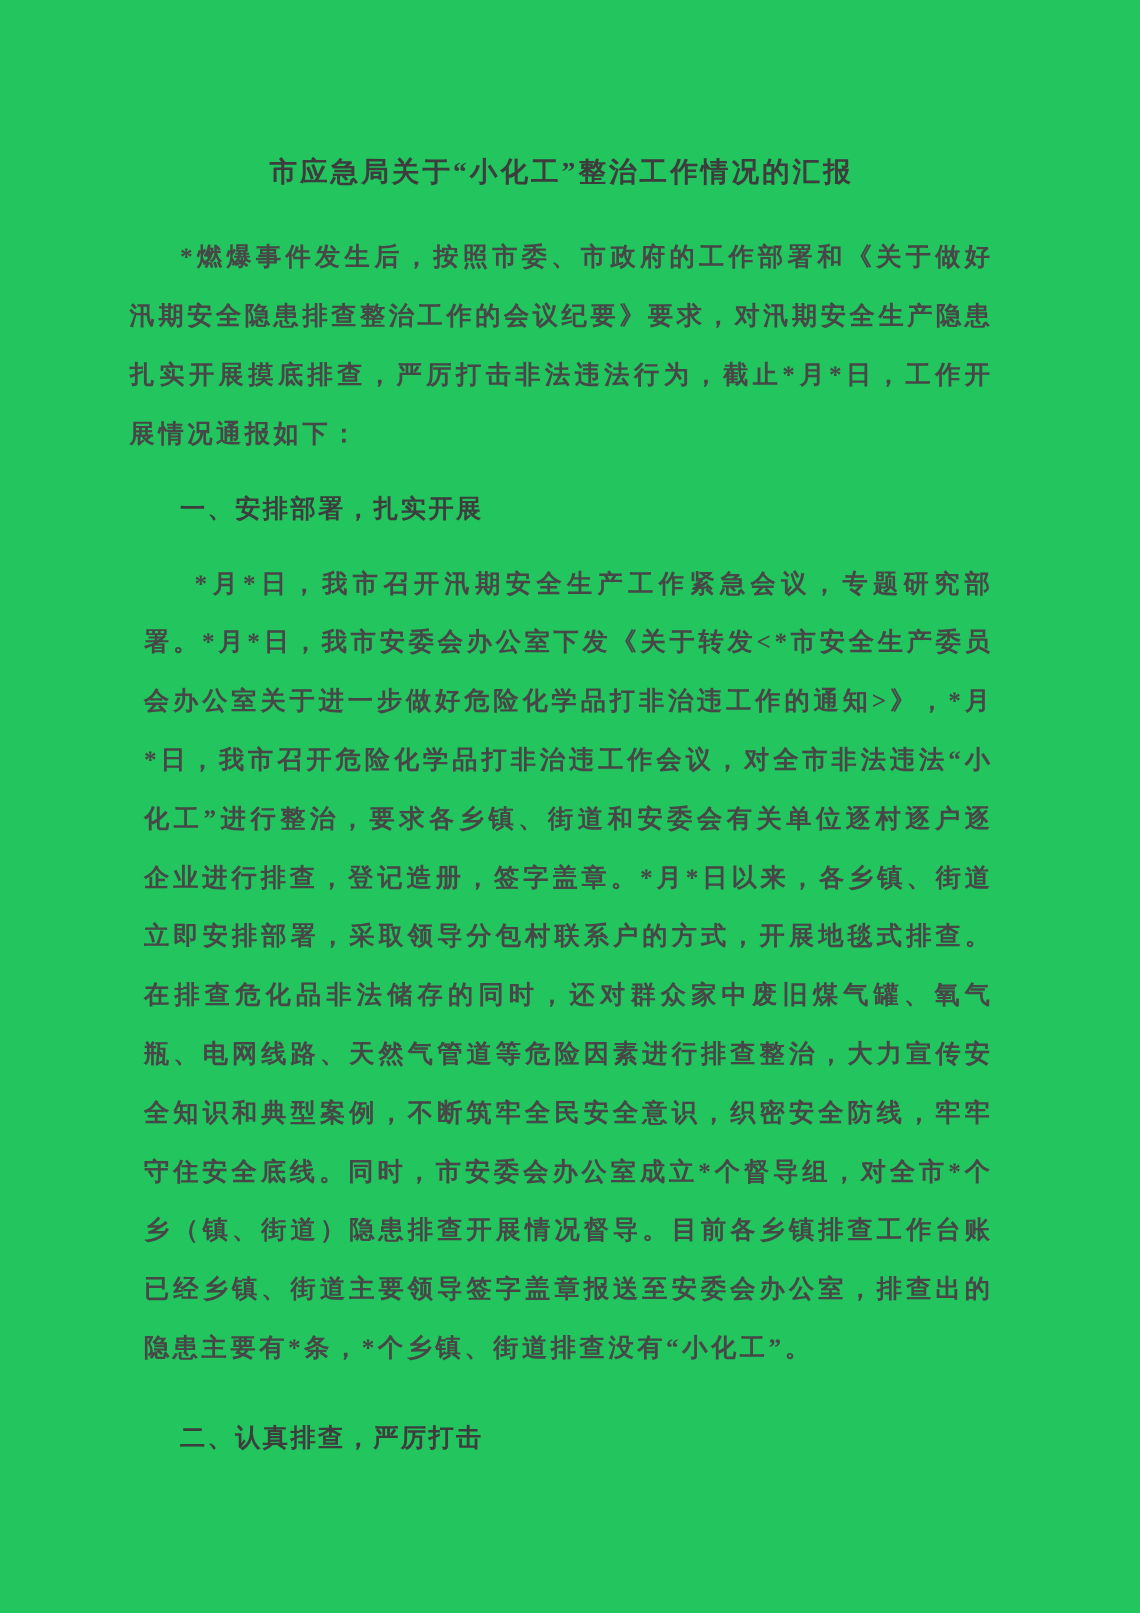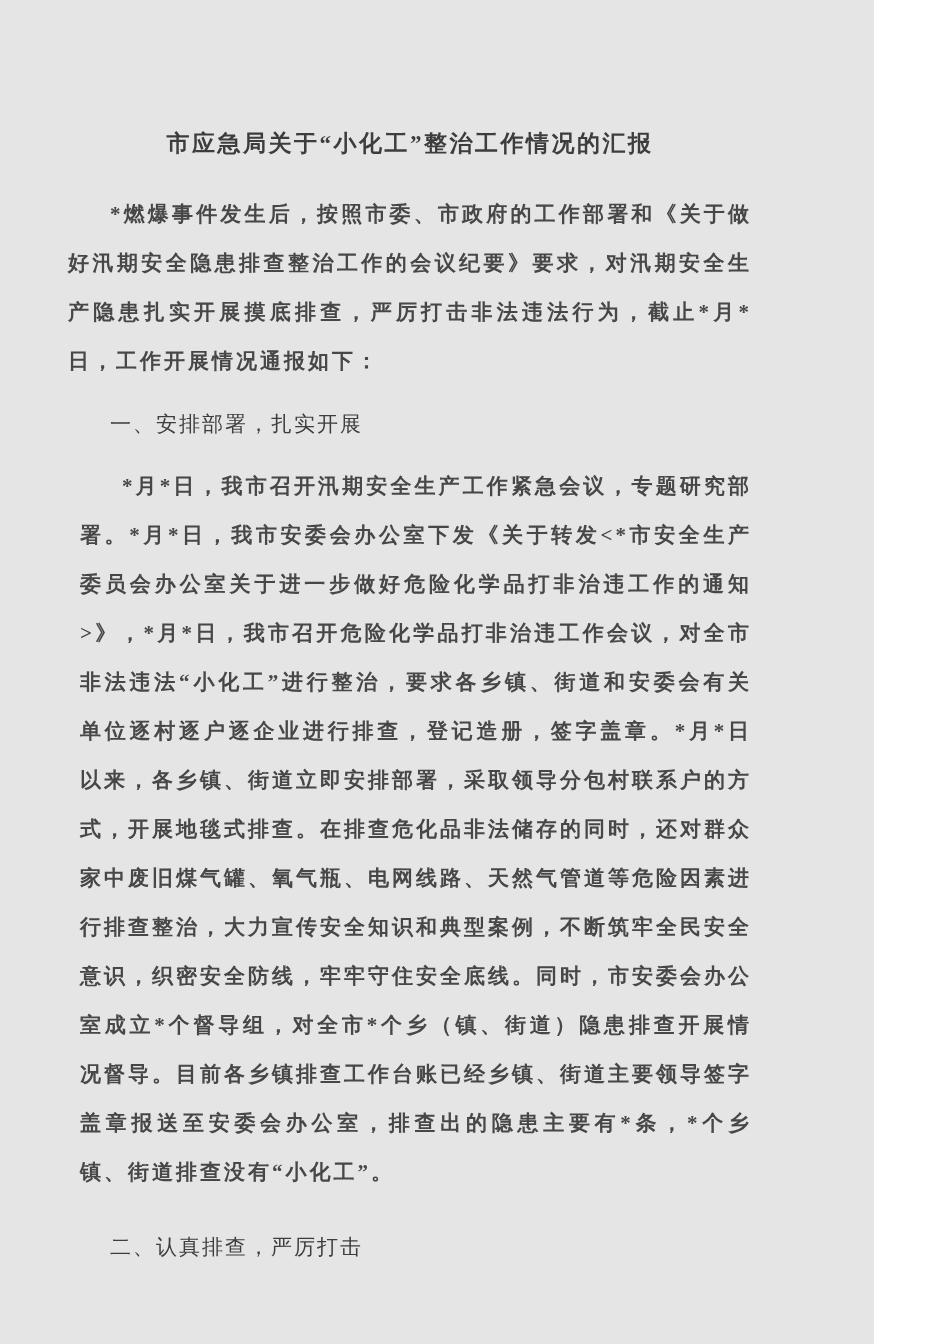--- a/index.html
+++ b/index.html
@@ -8,24 +8,24 @@
   }
   body {
     width: 950px;
     height: 1344px;
     background: #ffffff;
     overflow: hidden;
     font-family: "Liberation Serif", "DejaVu Serif", serif;
   }
   .page {
     box-sizing: border-box;
-    width: 874px;
+    width: 950px;
     height: 1344px;
-    padding: 126px 122px 0 68px;
-    background: #e5e5e5;
+    padding: 126px 122px 0 108px;
+    background: #22c55e;
   }
   .doc-title {
     margin: 0;
     font-size: 23px;
     font-weight: bold;
     line-height: 36px;
     letter-spacing: 2.5px;
     text-align: center;
     color: #3d3d3d;
   }
@@ -36,21 +36,21 @@
     letter-spacing: 3px;
     color: #474747;
     text-align: justify;
     text-indent: 2em;
     word-break: break-all;
     font-weight: bold;
   }
   .section-heading {
     margin: 14px 0 0 0;
     font-size: 21px;
-    font-weight: normal;
+    font-weight: bold;
     line-height: 49px;
     letter-spacing: 2px;
     color: #3d3d3d;
     text-indent: 2em;
   }
   .section-body {
     margin-top: 13px;
     margin-left: 12px;
   }
   .second-heading {

